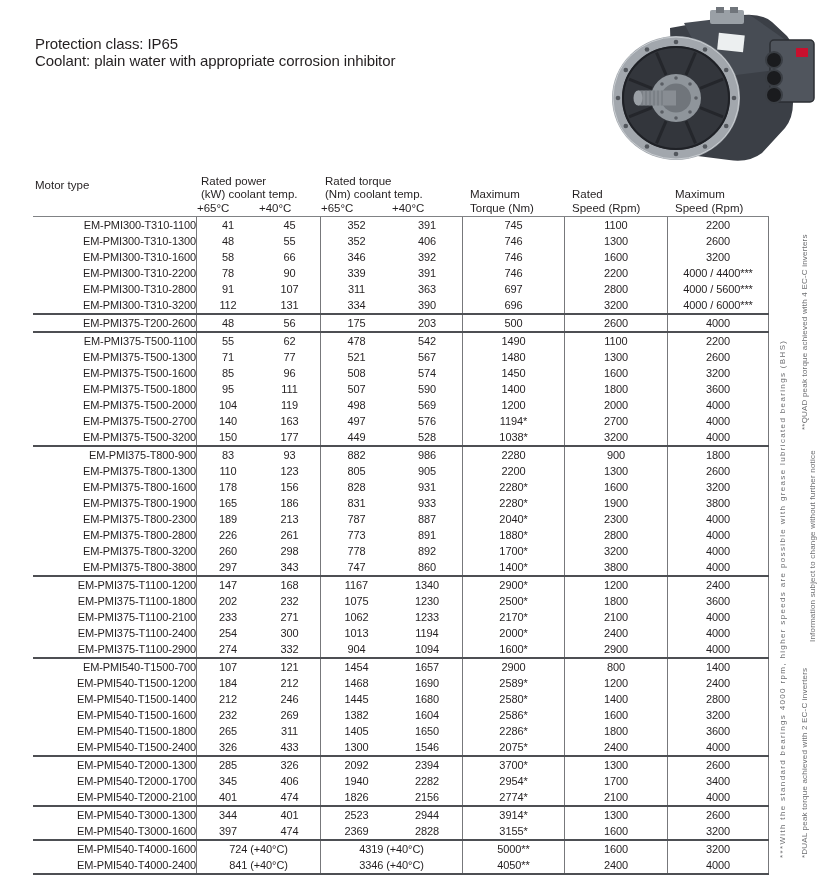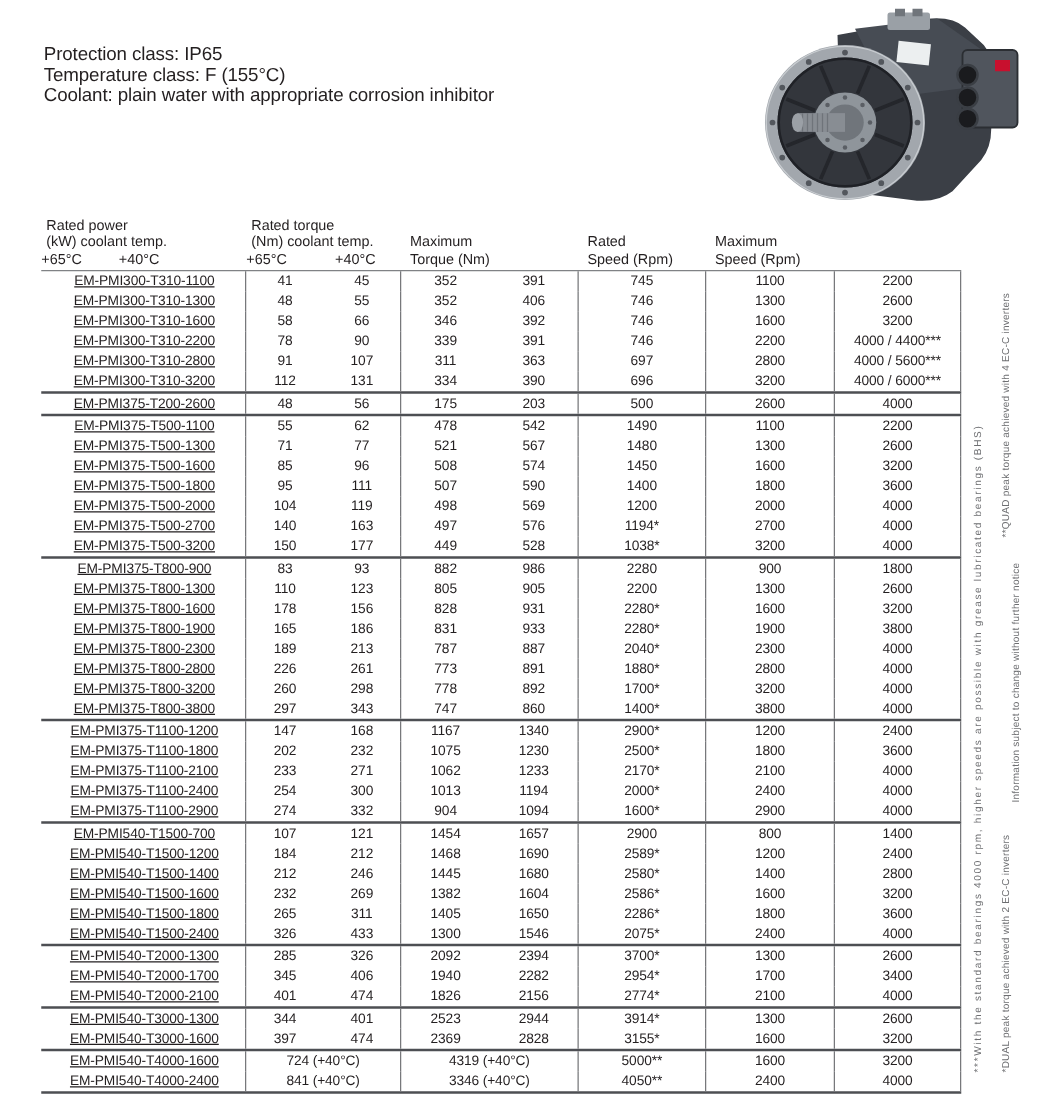--- a/index.html
+++ b/index.html
@@ -23,41 +23,40 @@
   .h-temps{display:grid;}
   .h-temps.p{grid-template-columns:62px 62px;}
   .h-temps.q{grid-template-columns:71px 71px;}
   .h-temps span{}
   .h-stack2{display:flex;flex-direction:column;justify-content:flex-end;padding-bottom:1px;padding-left:7px;}
   .tbody{}
   .group{border-bottom:2px solid #4d4f53;}
   .trow{display:grid;grid-template-columns:164px 62px 62px 71px 71px 102px 103px 101px;}
   .trow.m{grid-template-columns:164px 124px 142px 102px 103px 101px;}
   .cell{height:16px;line-height:16px;font-size:11px;letter-spacing:-0.1px;overflow:hidden;white-space:nowrap;}
-  .cell.name{text-align:center;padding-left:2px;text-decoration:underline;}
+  .cell.name{text-align:right;padding-left:2px;}
   .cell.num{text-align:center;}
   .cell.bR{border-right:1px solid #77787b;}
   
   .vtext{
     position:absolute;transform-origin:0 0;transform:rotate(-90deg);
     font-size:8px;line-height:10px;color:#6d6e71;white-space:nowrap;
   }
   .vt-bearings{left:778px;top:858px;letter-spacing:1.35px;}
   .vt-dual{left:800px;top:858px;letter-spacing:0.2px;}
   .vt-info{left:808px;top:642px;letter-spacing:0.2px;}
   .vt-quad{left:800px;top:430px;letter-spacing:0.2px;}
 </style>
 </head>
 <body>
 
 <div class="page">
 
   <div class="info">
     <div>Protection class: IP65</div>
-    <div>Temperature class: F (155°C)</div>
     <div>Coolant: plain water with appropriate corrosion inhibitor</div>
   </div>
 
   <svg class="motor" viewBox="0 0 232 162" xmlns="http://www.w3.org/2000/svg">
 
     <path d="M80 22 L152 9 Q172 7 182 16 L197 30 Q203 37 203 49 L203 97 Q203 112 195 122 L172 147 Q159 157 139 154 L84 147 Z" fill="#3b3f46"></path>
     <path d="M94 17 L160 9 L197 35 L201 62 L122 72 Z" fill="#474c54"></path>
 
     <rect x="180" y="34" width="44" height="62" rx="4" fill="#50555d" stroke="#2b2e33" stroke-width="1.5"></rect>
     <rect x="206" y="42" width="12" height="9" fill="#c8102e"></rect>
@@ -121,20 +120,21 @@
       <line x1="60" y1="84.5" x2="60" y2="99.5"></line>
         <line x1="64" y1="84.5" x2="64" y2="99.5"></line>
       <line x1="68" y1="84.5" x2="68" y2="99.5"></line>
         <line x1="72" y1="84.5" x2="72" y2="99.5"></line>
     </g>
     <ellipse cx="48" cy="92" rx="4.5" ry="7.5" fill="#9ba0a6"></ellipse>
   </svg>
 
   <div class="mtable">
     <div class="thead">
+      <div class="h-motor">Motor type</div>
       <div class="h-stack3">
         <div class="t1">Rated power</div>
         <div class="t2">(kW) coolant temp.</div>
         <div class="h-temps p">
           <span>+65°C</span>
           <span>+40°C</span>
         </div>
       </div>
       <div class="h-stack3">
         <div class="t1">Rated torque</div>

